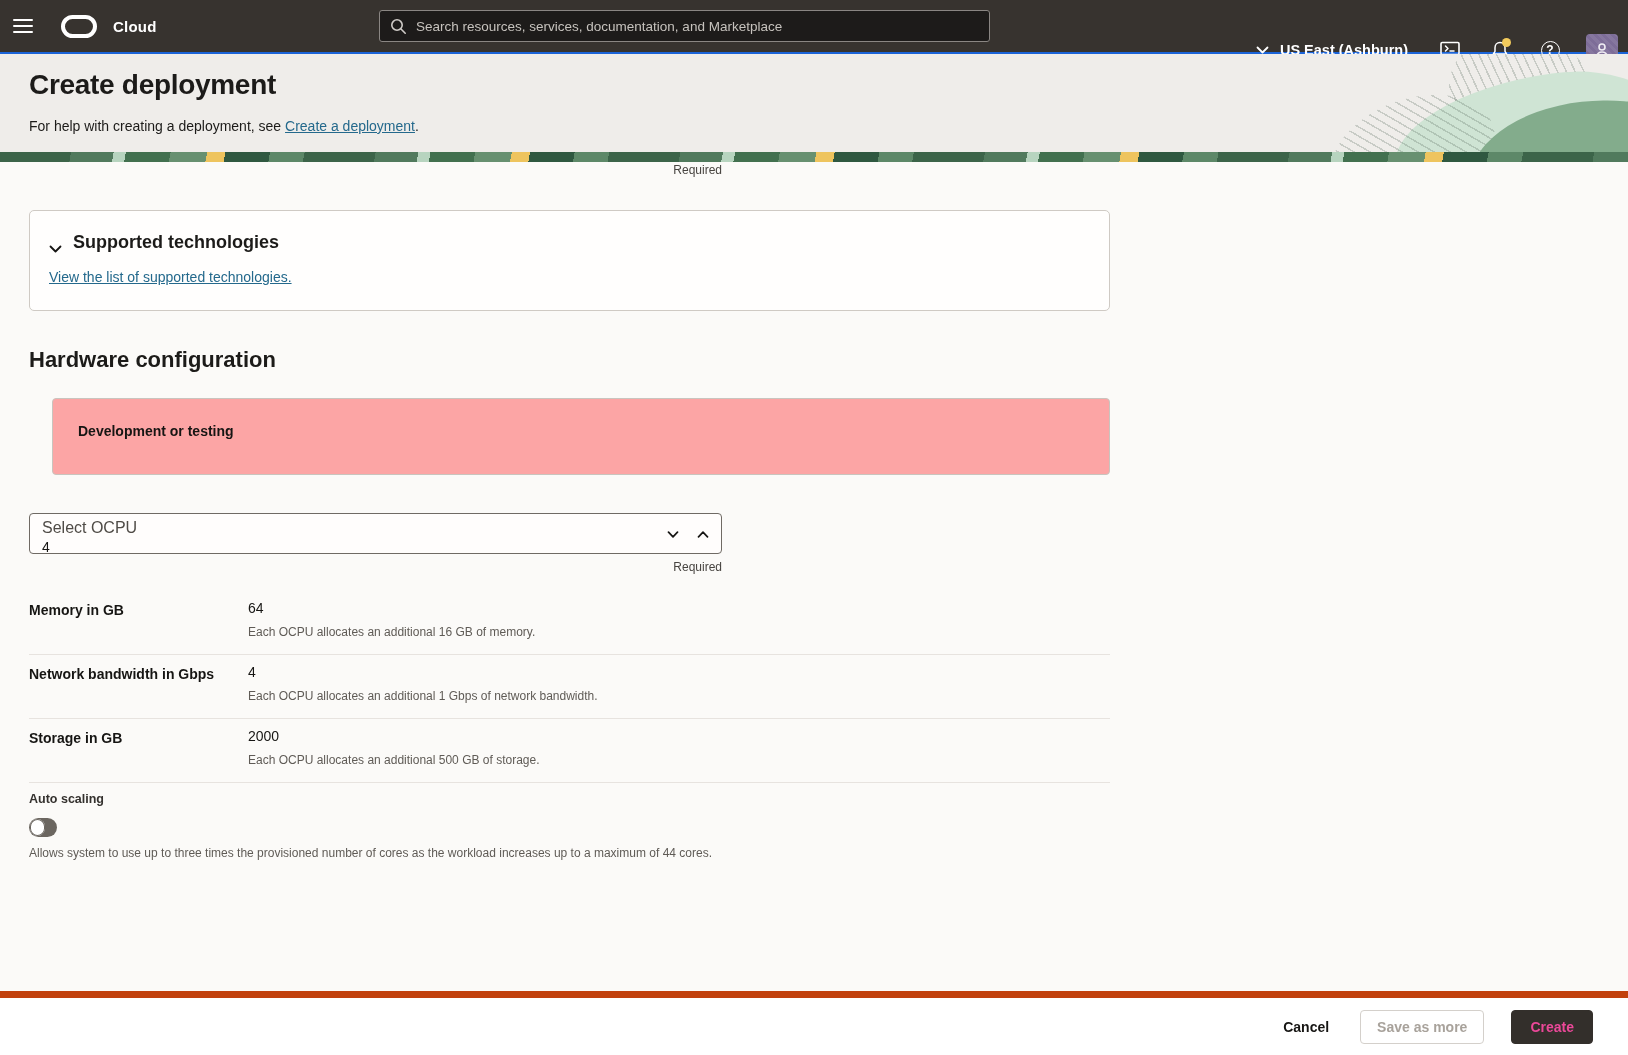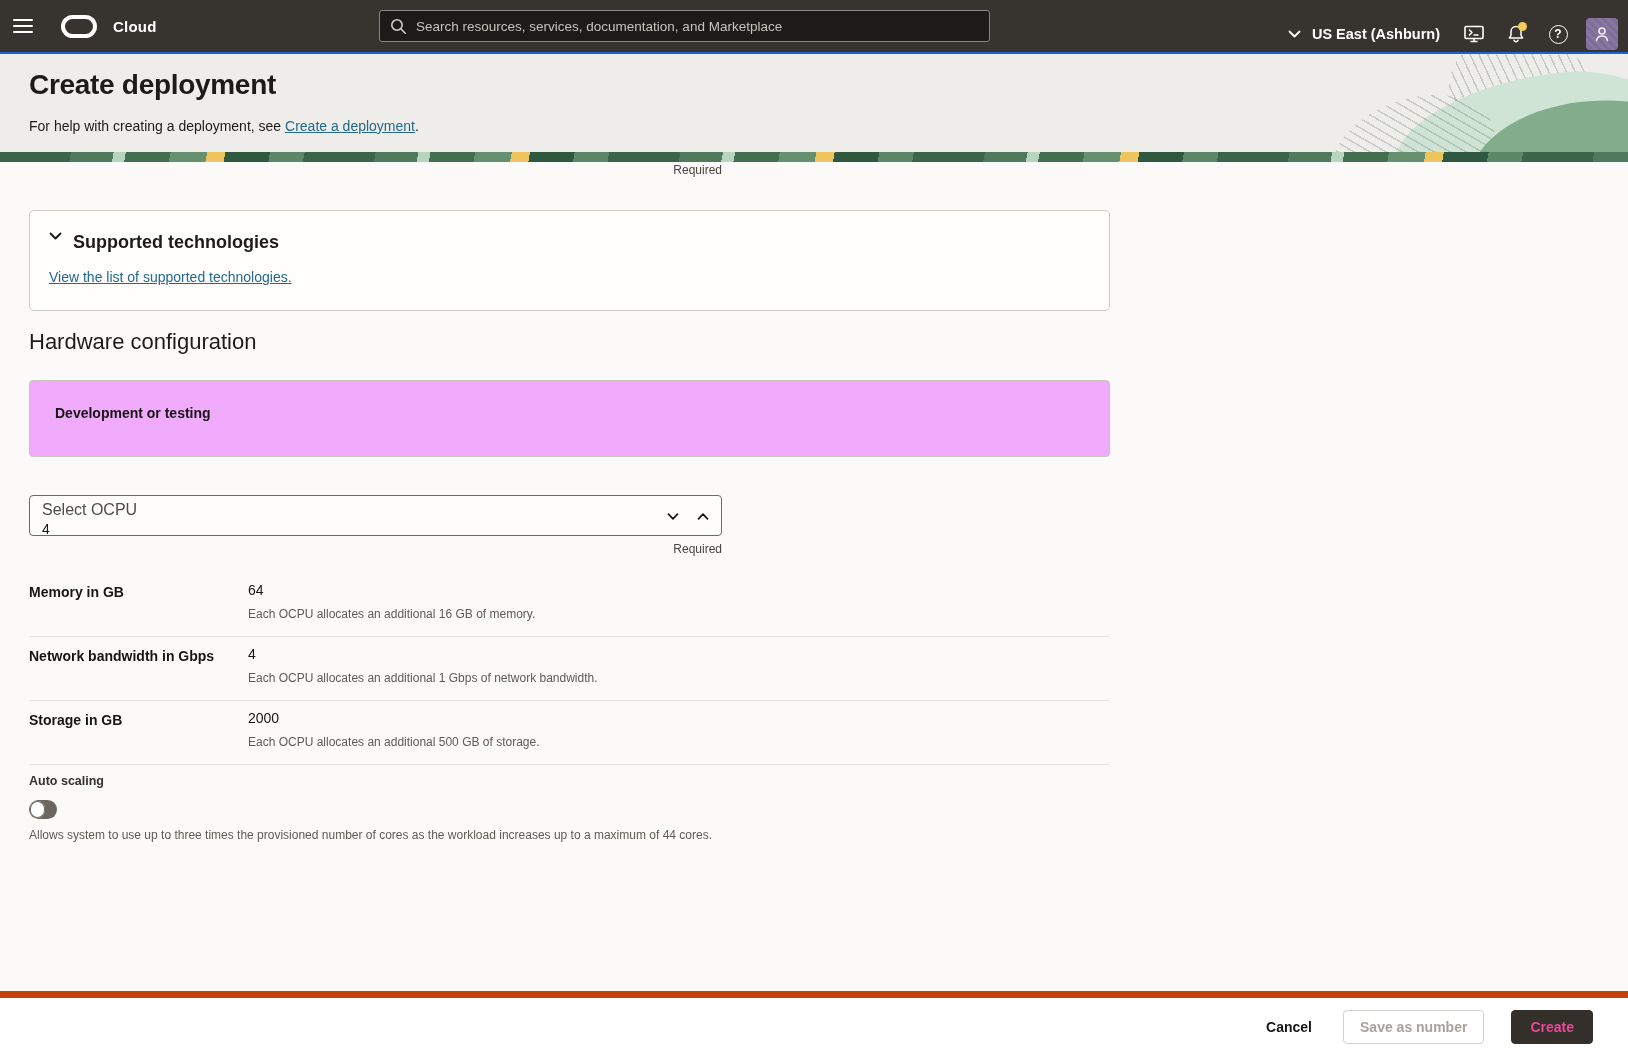--- a/index.html
+++ b/index.html
@@ -16,21 +16,21 @@
   .o-logo { width:36px; height:23px; border:4px solid #fff; border-radius:12px; margin-left:12px; }
   .brand { color:#fff; font-size:15px; font-weight:bold; letter-spacing:.2px; }
 
   .searchbox { position:absolute; left:379px; top:10px; width:611px; height:32px; background:#1d1b1a;
                border:1px solid #8a8683; border-radius:3px; display:flex; align-items:center; padding:0 10px; gap:9px; }
   .searchbox svg { flex:0 0 auto; }
   .searchbox input { flex:1; background:transparent; border:none; outline:none; color:#e8e5e2; font-size:13.5px;
                      font-family:"Liberation Sans", sans-serif; }
   .searchbox input::placeholder { color:#c6c2bd; opacity:1; }
 
-  .tb-right { position:absolute; right:0; top:0; height:68px; display:flex; align-items:center; }
+  .tb-right { position:absolute; right:0; top:16px; height:68px; display:flex; align-items:center;gap:8px; }
   .region { display:flex; align-items:center; gap:11px; color:#fff; font-size:14.5px; font-weight:bold; cursor:pointer; }
   .tb-icon { width:40px; height:40px; display:flex; align-items:center; justify-content:center; position:relative; cursor:pointer; }
   .tb-icon + .tb-icon { margin-left:2px; }
   .badge { position:absolute; top:8px; right:9px; width:9px; height:9px; border-radius:50%; background:#f3cb5c; }
   .help-circle { width:19px; height:19px; border:1.7px solid #fff; border-radius:50%; display:flex; align-items:center;
                  justify-content:center; color:#fff; font-size:12px; font-weight:bold; line-height:1; }
   .avatar { width:32px; height:32px; margin:0 10px 0 8px; background:#7d6d98; border-radius:4px;
             display:flex; align-items:center; justify-content:center; cursor:pointer;
             background-image:repeating-linear-gradient(45deg, rgba(255,255,255,.07) 0 3px, transparent 3px 6px); }
 
@@ -63,28 +63,28 @@
   .row-label { position:absolute; left:0; top:2px; width:219px; font-size:14px; font-weight:bold; line-height:1.25; }
   .row-val { margin-left:219px; }
   .row-value { font-size:14px; color:#161513; }
   .row-helper { margin-top:9px; font-size:12px; color:#5f5b56; }
   .btn-secondary { position:absolute; right:0; top:-7px; background:#e9e6e3; border:1px solid #dedad6; border-radius:4px;
                    padding:7px 15px; font-size:14px; font-weight:bold; color:#161513; cursor:pointer;
                    font-family:"Liberation Sans", sans-serif; }
 
   .tech-box { margin-top:33px; width:1081px; background:#fffefd; border:1px solid #cfcac4; border-radius:5px;
               padding:21px 19px 25px; }
-  .tech-head { display:flex; align-items:flex-start; gap:11px; cursor:pointer; }
+  .tech-head { display:flex; align-items:flex-end; gap:11px; cursor:pointer; }
   .tech-head h2 { font-size:18px; font-weight:bold; color:#1c1b19; }
   .tech-link { margin-top:16px; font-size:14px; }
 
-  .hw-heading { margin-top:18px; font-size:22px; font-weight:normal; color:#1c1b19; }
+  .hw-heading { margin-top:36px; font-size:22px; font-weight:bold; color:#1c1b19; }
 
   .cards { display:flex; gap:10px; margin-top:25px; width:1081px; }
-  .card { flex:1; background:#f0abfc; border:1px solid #c9c4be; border-radius:4px; padding:24px 25px 26px; cursor:pointer; }
+  .card { flex:1; background:#fca5a5; border:1px solid #c9c4be; border-radius:4px; padding:24px 25px 26px; cursor:pointer;margin-left:23px; }
   .card--selected { border:2px solid #1e7a93; padding:23px 24px 25px; }
   .card-title { font-size:14px; font-weight:bold; margin-bottom:9px; }
   .card-desc { font-size:14px; color:#5f5b56; line-height:1.3; max-width:470px; }
 
   .ocpu { margin-top:38px; width:693px; height:41px; background:#fffdfc; border:1px solid #6f6a64; border-radius:4px;
           position:relative; padding:5px 12px 0; cursor:text; }
   .ocpu-label { font-size:16px; color:#4f4b46; }
   .ocpu-value { font-size:14px; color:#161513; margin-top:2px; }
   .step { position:absolute; top:13px; width:16px; height:14px; display:flex; align-items:center; justify-content:center; cursor:pointer; }
   .step.down { right:40px; } .step.up { right:10px; }
@@ -254,17 +254,17 @@
       <div class="toggle">
           <div class="knob"></div>
         </div>
       <div class="as-helper">Allows system to use up to three times the provisioned number of cores as the workload increases up to a maximum of 44 cores.</div>
     </div>
 
   </div>
 
   <div class="footer">
     <button class="btn btn-text">Cancel</button>
-    <button class="btn btn-outline">Save as number</button>
+    <button class="btn btn-outline">Save as more</button>
     <button class="btn btn-primary">Create</button>
   </div>
 
 </div>
 
 </body></html>

